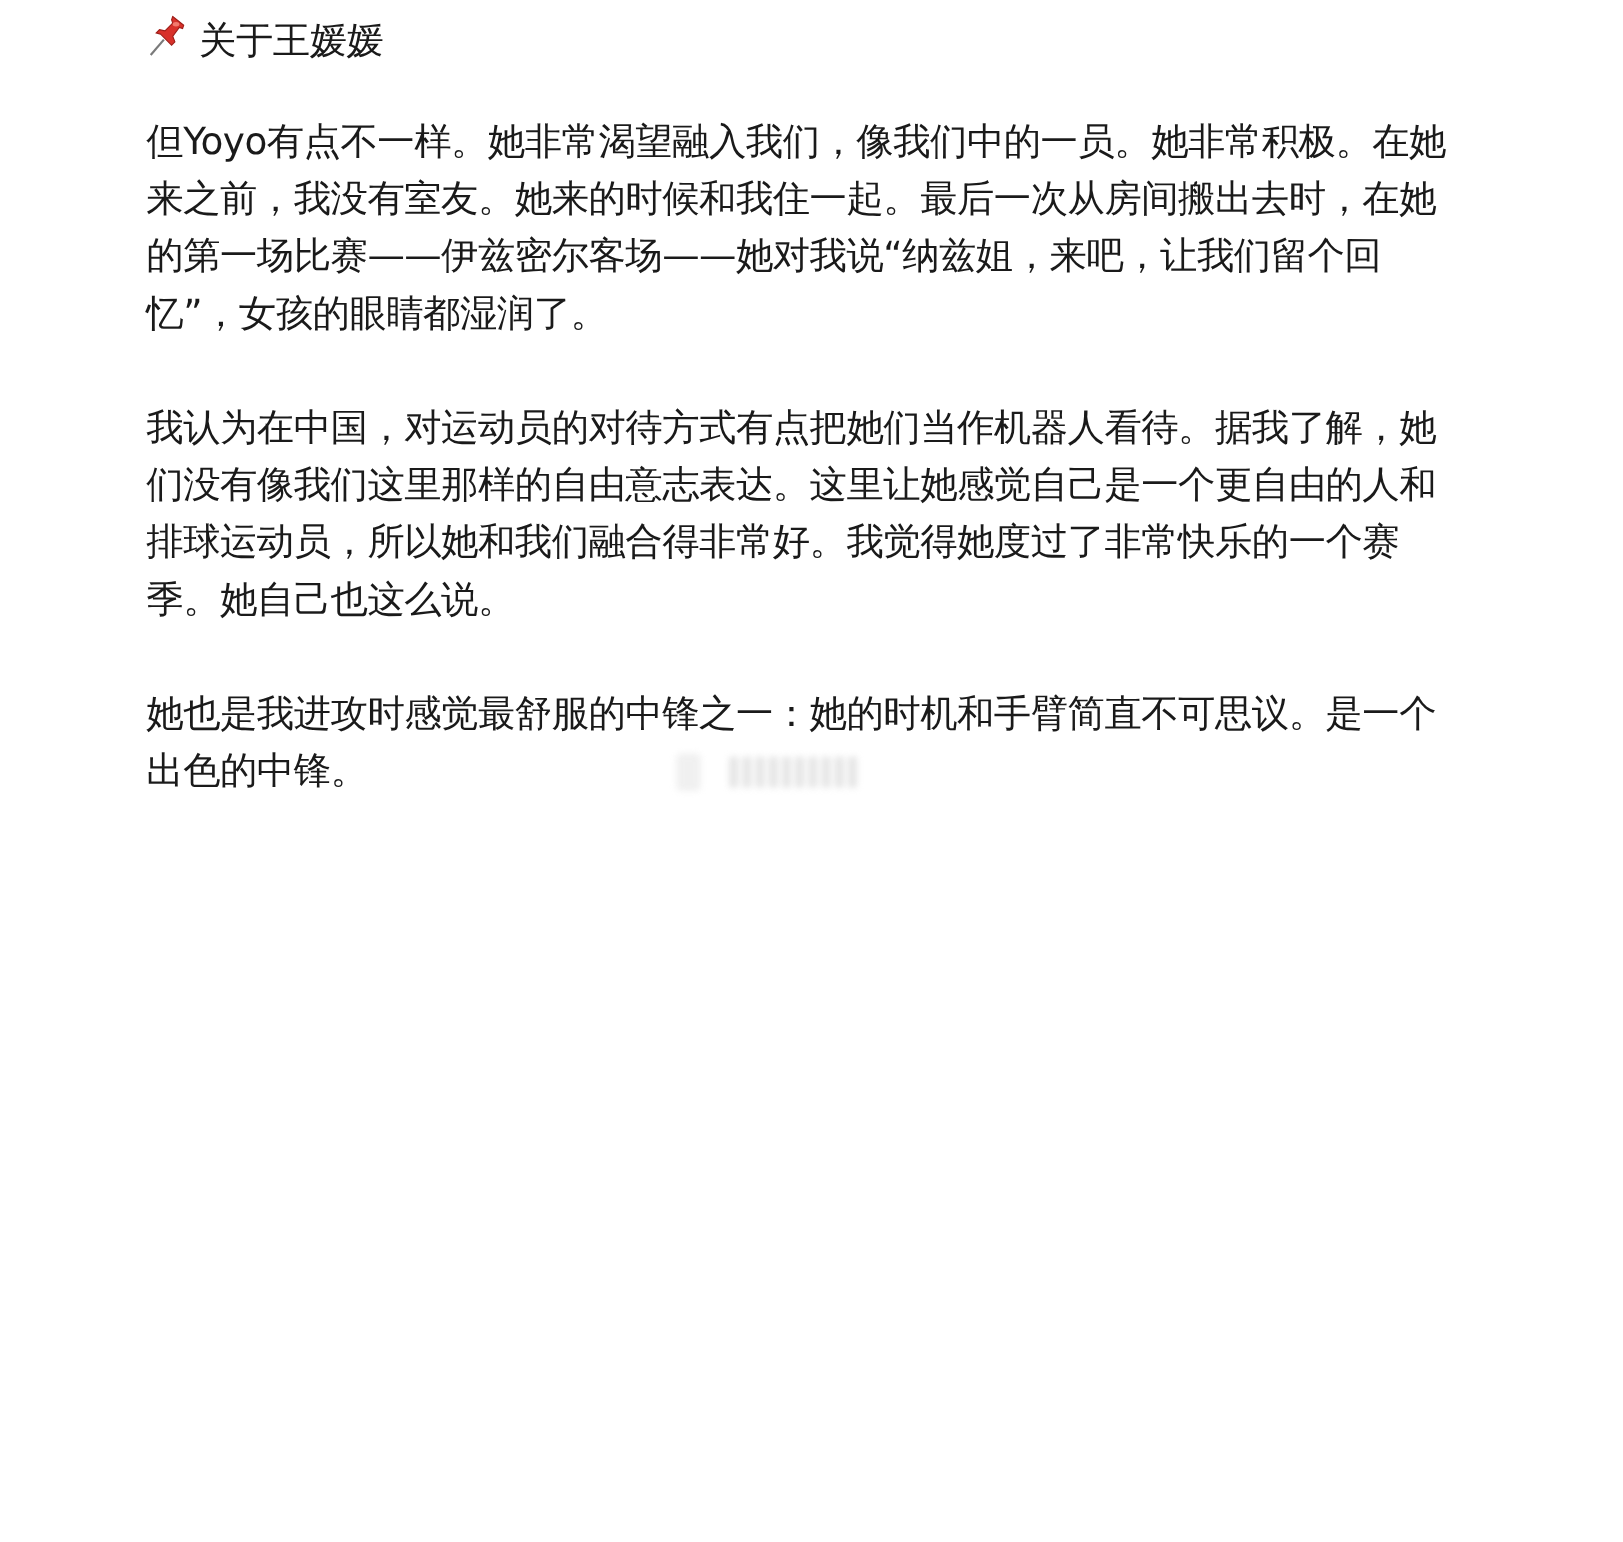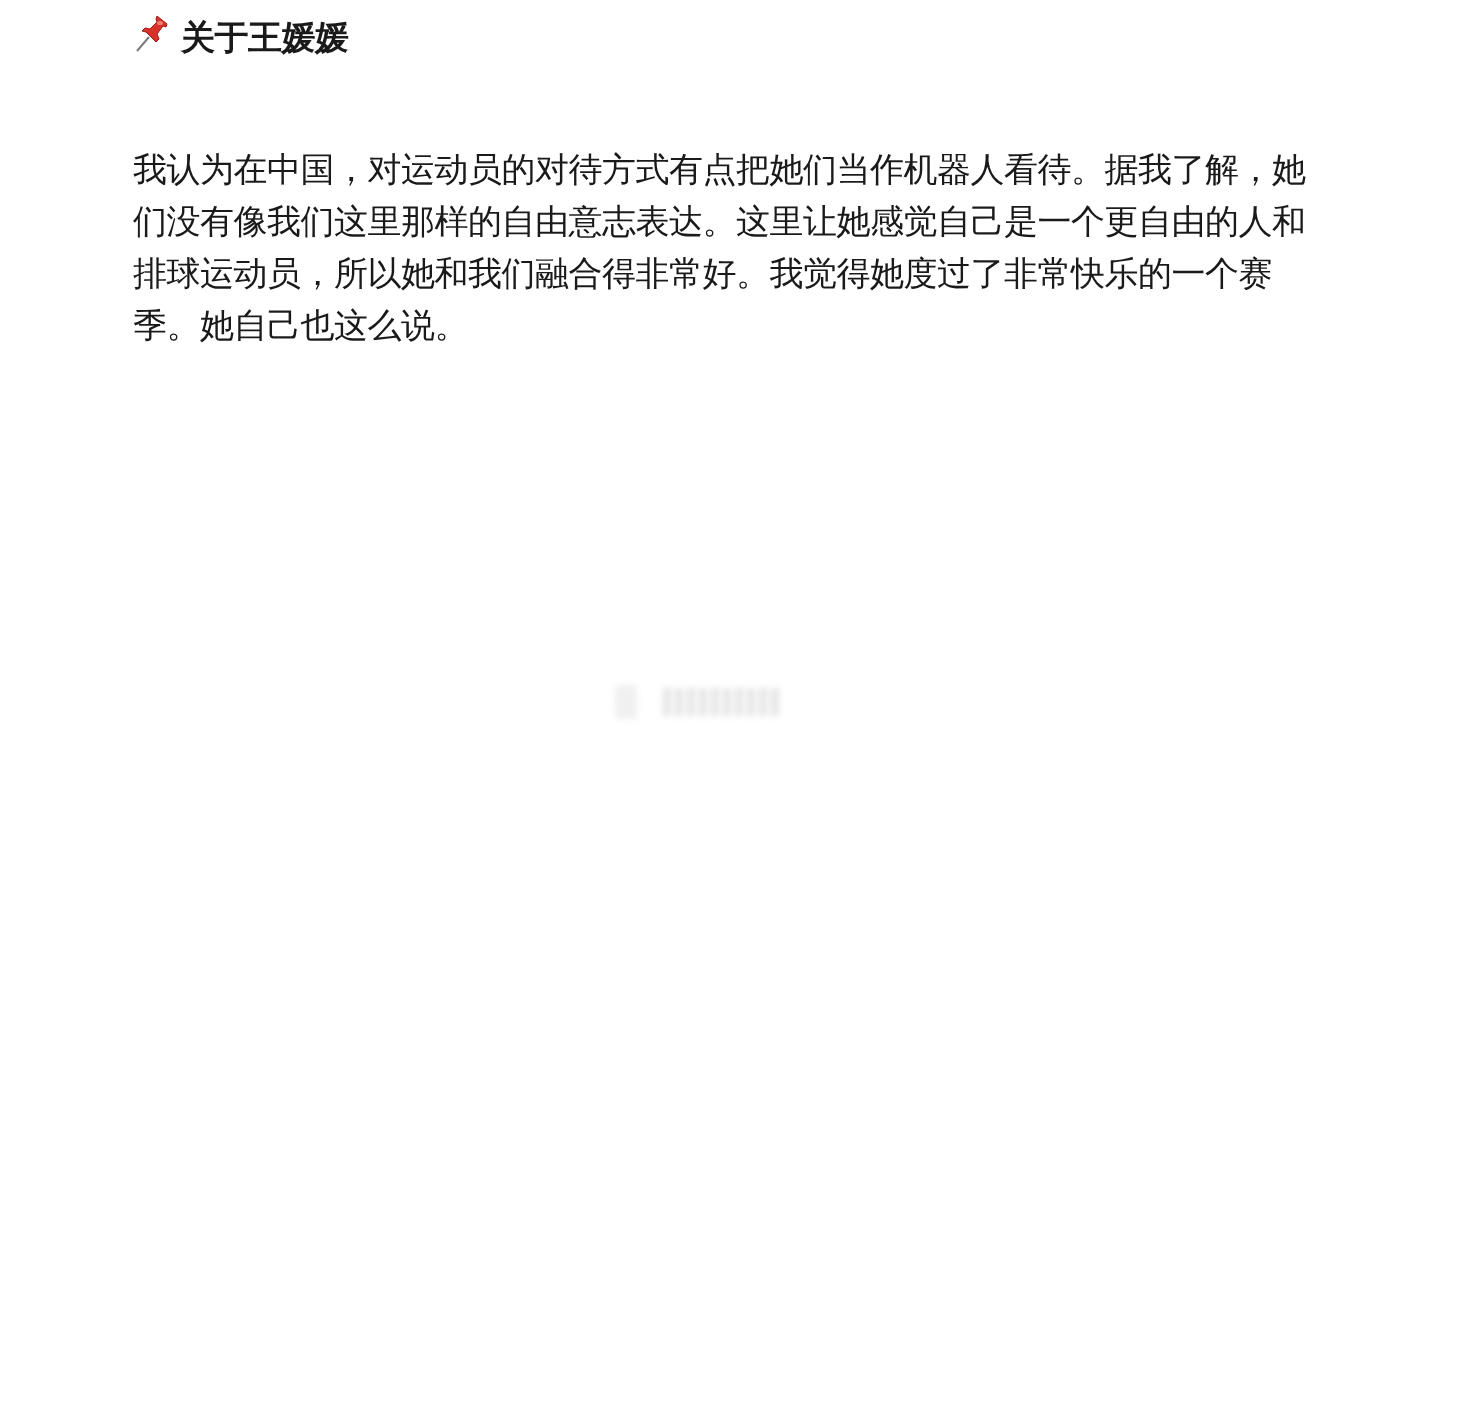--- a/index.html
+++ b/index.html
@@ -23,22 +23,21 @@
       font-size: 34px;
       line-height: 52px;
       letter-spacing: -0.5px;
     }
     .post p {
       margin: 0 0 52px 0;
       white-space: normal;
       word-break: break-all;
     }
     .post p.title {
-      margin-bottom: 80px;
-      font-weight: bold;
+      margin-bottom: 40px;
     }
     .emoji {
       display: inline-block;
       width: 36px;
       height: 40px;
       vertical-align: -6px;
       margin-right: 12px;
     }
     .emoji svg { width: 100%; height: 100%; display: block; }
     .watermark {
@@ -73,23 +72,25 @@
 
   <p class="title"><span class="emoji"><svg viewBox="0 0 36 40">
           <line x1="4" y1="36" x2="16" y2="22" stroke="#7a7a7a" stroke-width="2"></line>
           <path d="M13 17 L23 27 L26 24 L24 19 L30 11 L33 12 L34 9 L24 1 L23 4 L24 7 L17 14 L12 13 L9 16 Z" fill="#d8312a" stroke="#9e1d18" stroke-width="1"></path>
           <ellipse cx="27" cy="8" rx="3" ry="2" fill="#f27a6e"></ellipse>
         </svg></span><span>关于王媛媛</span></p>
 
 
 
 
+  <p><span>但Yoyo有点不一样。她非常渴望融入我们，像我们中的一员。她非常积极。在她来之前，我没有室友。她来的时候和我住一起。最后一次从房间搬出去时，在她的第一场比赛——伊兹密尔客场——她对我说“纳兹姐，来吧，让我们留个回忆”，女孩的眼睛都湿润了。</span></p>
 
   <p><span>我认为在中国，对运动员的对待方式有点把她们当作机器人看待。据我了解，她们没有像我们这里那样的自由意志表达。这里让她感觉自己是一个更自由的人和排球运动员，所以她和我们融合得非常好。我觉得她度过了非常快乐的一个赛季。她自己也这么说。</span></p>
 
+  <p><span>她也是我进攻时感觉最舒服的中锋之一：她的时机和手臂简直不可思议。是一个出色的中锋。</span></p>
 
 </div>
 
 <div class="watermark">
   <div class="wm-logo"></div>
   <div class="wm-bar"></div>
   <div class="wm-bar"></div>
   <div class="wm-bar"></div>
   <div class="wm-bar"></div>
   <div class="wm-bar"></div>

